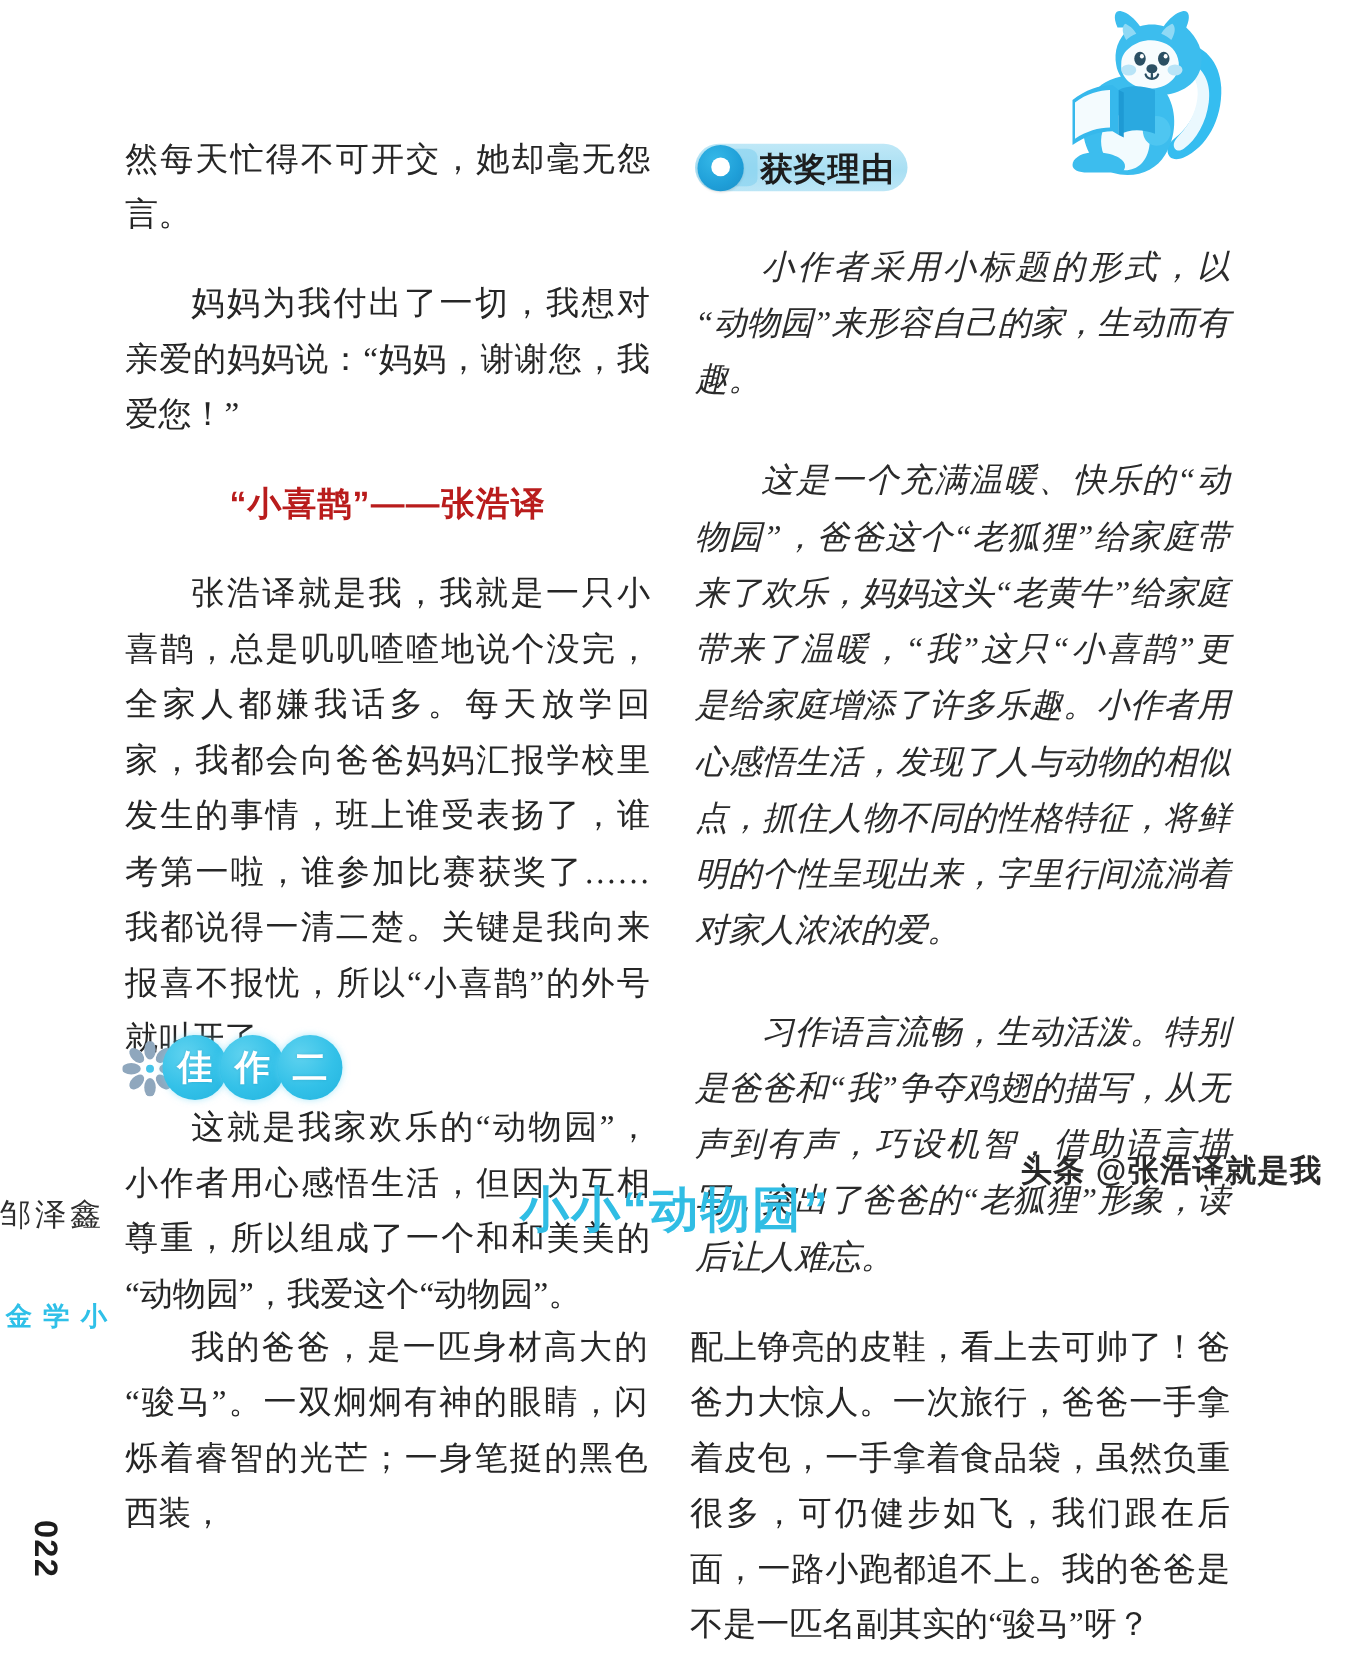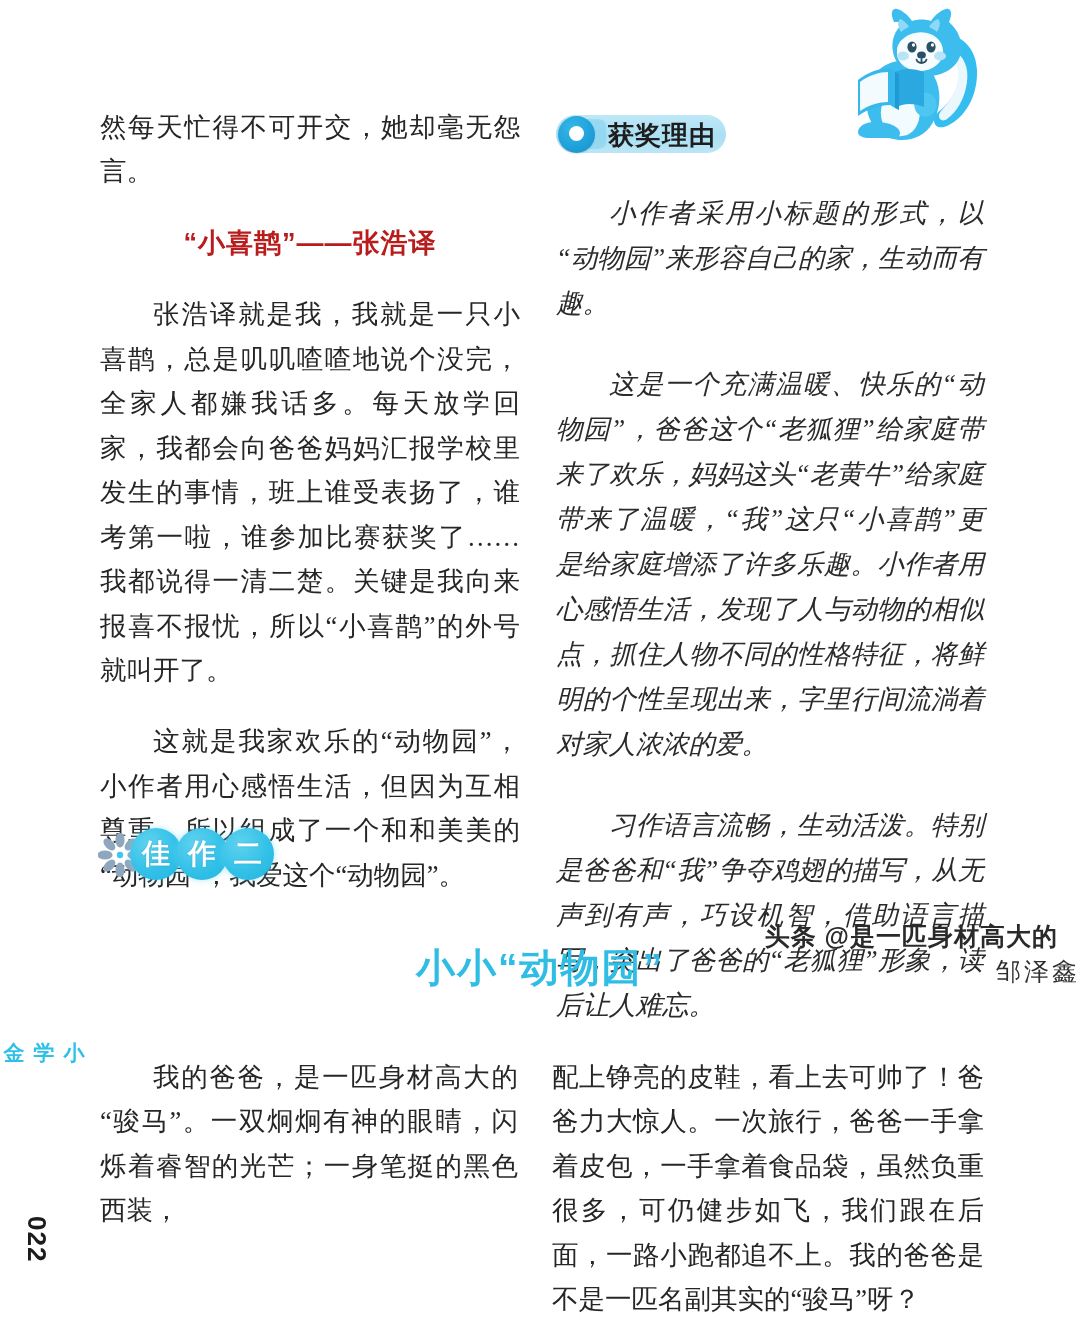--- a/index.html
+++ b/index.html
@@ -112,21 +112,21 @@
     text-shadow:0 0 2px rgba(0,90,130,.25);
   }
 
   
   .essay-title{
     position:absolute;left:0;top:900px;width:1080px;text-align:center;
     font-family:"Liberation Sans","DejaVu Sans",sans-serif;
     font-weight:bold;font-size:39px;color:#30bde4;letter-spacing:2px;margin-top:41px;
   }
   .essay-author{
-    position:absolute;left:0;top:955px;width:1080px;text-align:right;
+    position:absolute;left:0;top:955px;width:1080px;text-align:left;
     font-family:"Liberation Serif","DejaVu Serif",serif;
     font-size:25px;color:#2e2e2e;letter-spacing:3px;
   }
 
   
   .bot-left{position:absolute;left:100px;top:1028px;width:418px;}
   .bot-right{position:absolute;left:552px;top:1028px;width:432px;}
 
   
   .vert-label{
@@ -193,20 +193,21 @@
 
       <path d="M26 78c10-8 22-12 32-12l5 4v36l-5-3c-11 0-22 4-32 11z" fill="#36b8ec"></path>
       <path d="M92 70c-10-4-22-4-29 0v36c8-5 19-5 29-1z" fill="#2aa9e0"></path>
       <path d="M28 80c9-7 20-10 28-10v30c-9 0-19 3-28 9z" fill="#f4fbfe"></path>
       <path d="M63 70v36l4 2V72z" fill="#1e9ad4"></path>
     </svg>
   </div>
 
   <div class="col-left">
     <p class="song">然每天忙得不可开交，她却毫无怨言。</p>
+    <p class="song indent">妈妈为我付出了一切，我想对亲爱的妈妈说：“妈妈，谢谢您，我爱您！”</p>
     <p class="sub-head">“小喜鹊”——张浩译</p>
     <p class="song indent">张浩译就是我，我就是一只小喜鹊，总是叽叽喳喳地说个没完，全家人都嫌我话多。每天放学回家，我都会向爸爸妈妈汇报学校里发生的事情，班上谁受表扬了，谁考第一啦，谁参加比赛获奖了……我都说得一清二楚。关键是我向来报喜不报忧，所以“小喜鹊”的外号就叫开了。</p>
     <p class="song indent">这就是我家欢乐的“动物园”，小作者用心感悟生活，但因为互相尊重，所以组成了一个和和美美的“动物园”，我爱这个“动物园”。</p>
   </div>
 
   <div class="award-badge">
     <div class="award-pill"></div>
     <div class="award-dot"></div>
     <div class="award-text">获奖理由</div>
   </div>
@@ -253,15 +254,15 @@
   </div>
   <div class="bot-right">
     <p class="song">配上铮亮的皮鞋，看上去可帅了！爸爸力大惊人。一次旅行，爸爸一手拿着皮包，一手拿着食品袋，虽然负重很多，可仍健步如飞，我们跟在后面，一路小跑都追不上。我的爸爸是不是一匹名副其实的“骏马”呀？</p>
   </div>
 
   <div class="vert-label">
     <span class="cyan">小学金奖</span><span class="dark">同步作文</span>
   </div>
   <div class="page-num">022</div>
 
-  <div class="watermark">头条 @是一匹身材高大的</div>
+  <div class="watermark">头条 @张浩译就是我</div>
 
 </div>
 
 </body></html>

